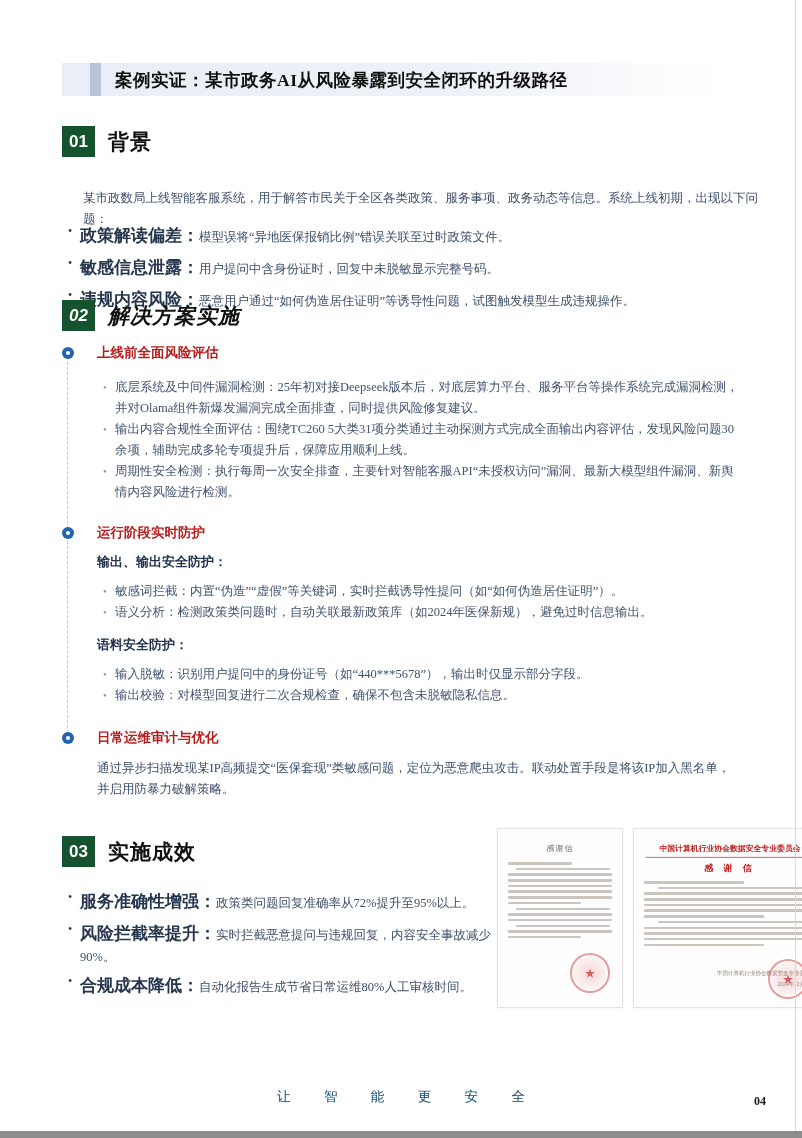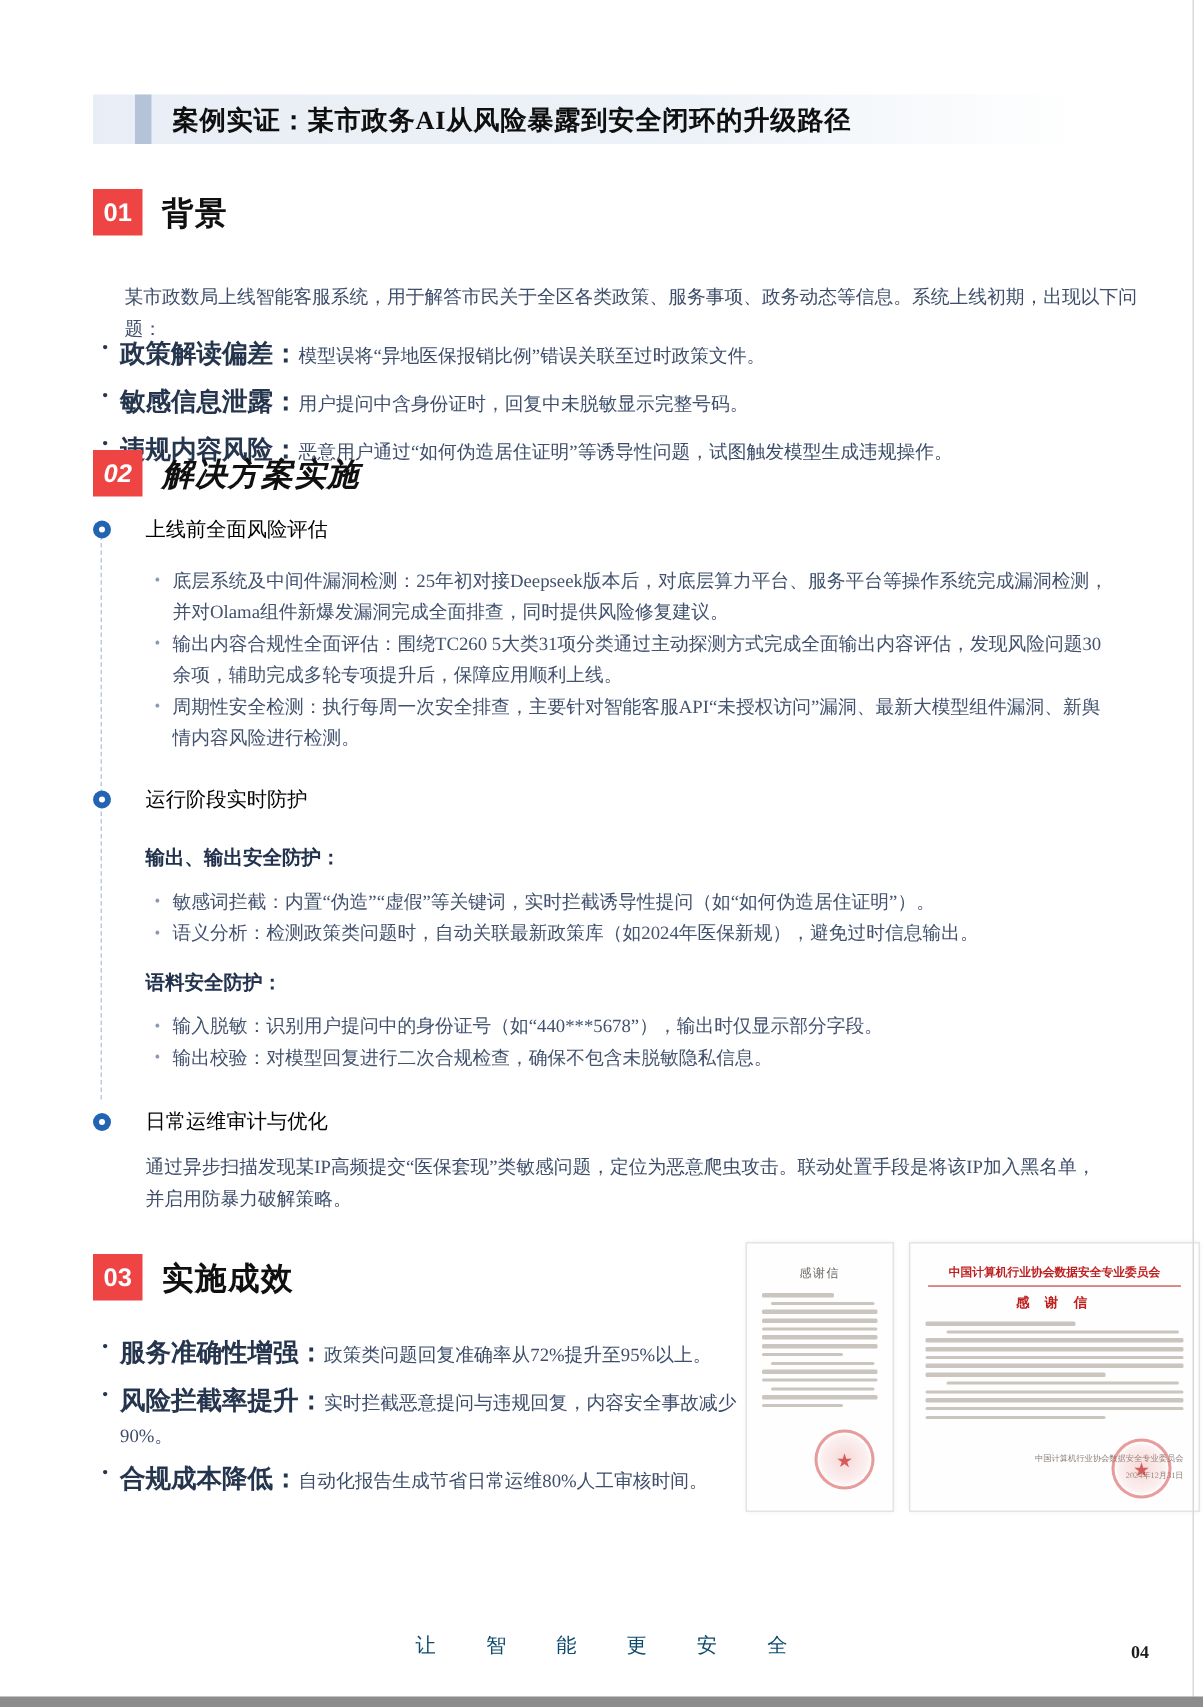--- a/index.html
+++ b/index.html
@@ -19,21 +19,21 @@
   }
   .banner-stripe{position:absolute;left:28px;top:0;width:11px;height:33px;background:#b5c3d9;}
   .banner-title{
     position:absolute;left:53px;top:0;height:33px;display:flex;align-items:center;
     font-size:17.5px;font-weight:bold;color:#0f0f0f;letter-spacing:.5px;white-space:nowrap;
   }
 
   
   .section-head{position:absolute;left:62px;display:flex;align-items:center;}
   .sec-badge{
-    width:33px;height:31px;background:#ef4444;color:#ffffff;
+    width:33px;height:31px;background:#14532d;color:#ffffff;
     display:flex;align-items:center;justify-content:center;
     font-family:"Liberation Sans","DejaVu Sans",sans-serif;font-size:17px;font-weight:600;
   }
   .sec-title{margin-left:13px;font-size:21px;font-weight:bold;color:#101010;letter-spacing:1px;}
 
   
   .para{font-size:12.5px;line-height:1.7;color:#3e4e6a;}
   .abs{position:absolute;}
 
   
@@ -46,29 +46,29 @@
   .timeline{position:absolute;left:62px;top:345px;width:680px;}
   .tl-line{position:absolute;left:5px;top:12px;height:376px;border-left:1px dashed #bccadf;}
   .tl-item{position:relative;padding-left:35px;}
   .tl-dot{
     position:absolute;left:0;top:2px;width:12px;height:12px;border-radius:50%;
     background:#2264b2;
   }
   .tl-dot::after{
     content:"";position:absolute;left:4px;top:4px;width:4px;height:4px;border-radius:50%;background:#ffffff;
   }
-  .tl-title{font-size:13.5px;font-weight:normal;color:#000000;line-height:16px;}
+  .tl-title{font-size:13.5px;font-weight:bold;color:#b91c1c;line-height:16px;}
   .tl-sub{padding-left:18px;position:relative;font-size:12.5px;line-height:1.68;color:#42526e;}
   .tl-sub::before{content:"•";position:absolute;left:6px;top:1px;color:#8b99b0;font-size:11px;}
   .tl-heading{font-size:13px;font-weight:bold;color:#22324e;}
 
   
   .certs{position:absolute;left:497px;top:828px;display:flex;gap:10px;}
   .cert{background:#fefefe;border:1px solid #e4e4e4;box-shadow:0 0 3px rgba(0,0,0,.06);position:relative;padding:14px 10px 10px 10px;box-sizing:border-box;}
-  .cert-1{width:99px;height:180px;}
+  .cert-1{width:126px;height:180px;}
   .cert-2{width:194px;height:180px;}
   .cert1-title{text-align:center;font-size:8px;color:#6b645e;margin-bottom:8px;letter-spacing:1px;}
   .cert2-org{text-align:center;font-size:8px;font-weight:bold;color:#c01f1f;border-bottom:1px solid #d06060;padding-bottom:3px;margin-bottom:4px;white-space:nowrap;transform:scale(.98);}
   .cert2-title{text-align:center;font-size:9px;font-weight:bold;color:#c01f1f;letter-spacing:4px;margin-bottom:6px;}
   .bl{height:2.5px;background:#b9b1aa;border-radius:1px;margin:3.2px 0;opacity:.75;}
   .bl.sh{width:70%;} .bl.in{margin-left:8%;width:90%;}
   .cert-sign{position:absolute;right:10px;font-size:5.5px;color:#8a7f76;text-align:right;line-height:1.9;}
   .seal{
     position:absolute;width:36px;height:36px;border-radius:50%;
     border:2px solid rgba(214,74,74,.55);
@@ -123,21 +123,21 @@
     <div class="tl-title">上线前全面风险评估</div>
     <div style="height:16px;"></div>
     <div class="tl-sub">底层系统及中间件漏洞检测：25年初对接Deepseek版本后，对底层算力平台、服务平台等操作系统完成漏洞检测，并对Olama组件新爆发漏洞完成全面排查，同时提供风险修复建议。</div>
     <div class="tl-sub">输出内容合规性全面评估：围绕TC260 5大类31项分类通过主动探测方式完成全面输出内容评估，发现风险问题30余项，辅助完成多轮专项提升后，保障应用顺利上线。</div>
     <div class="tl-sub">周期性安全检测：执行每周一次安全排查，主要针对智能客服API“未授权访问”漏洞、最新大模型组件漏洞、新舆情内容风险进行检测。</div>
   </div>
 
   <div class="tl-item" style="margin-top:22px;">
     <div class="tl-dot"></div>
     <div class="tl-title">运行阶段实时防护</div>
-    <div class="tl-heading" style="margin-top:22px;">输出、输出安全防护：</div>
+    <div class="tl-heading" style="margin-top:12px;">输出、输出安全防护：</div>
     <div style="height:10px;"></div>
     <div class="tl-sub">敏感词拦截：内置“伪造”“虚假”等关键词，实时拦截诱导性提问（如“如何伪造居住证明”）。</div>
     <div class="tl-sub">语义分析：检测政策类问题时，自动关联最新政策库（如2024年医保新规），避免过时信息输出。</div>
     <div class="tl-heading" style="margin-top:13px;">语料安全防护：</div>
     <div style="height:10px;"></div>
     <div class="tl-sub">输入脱敏：识别用户提问中的身份证号（如“440***5678”），输出时仅显示部分字段。</div>
     <div class="tl-sub">输出校验：对模型回复进行二次合规检查，确保不包含未脱敏隐私信息。</div>
   </div>
 
   <div class="tl-item" style="margin-top:24px;">

